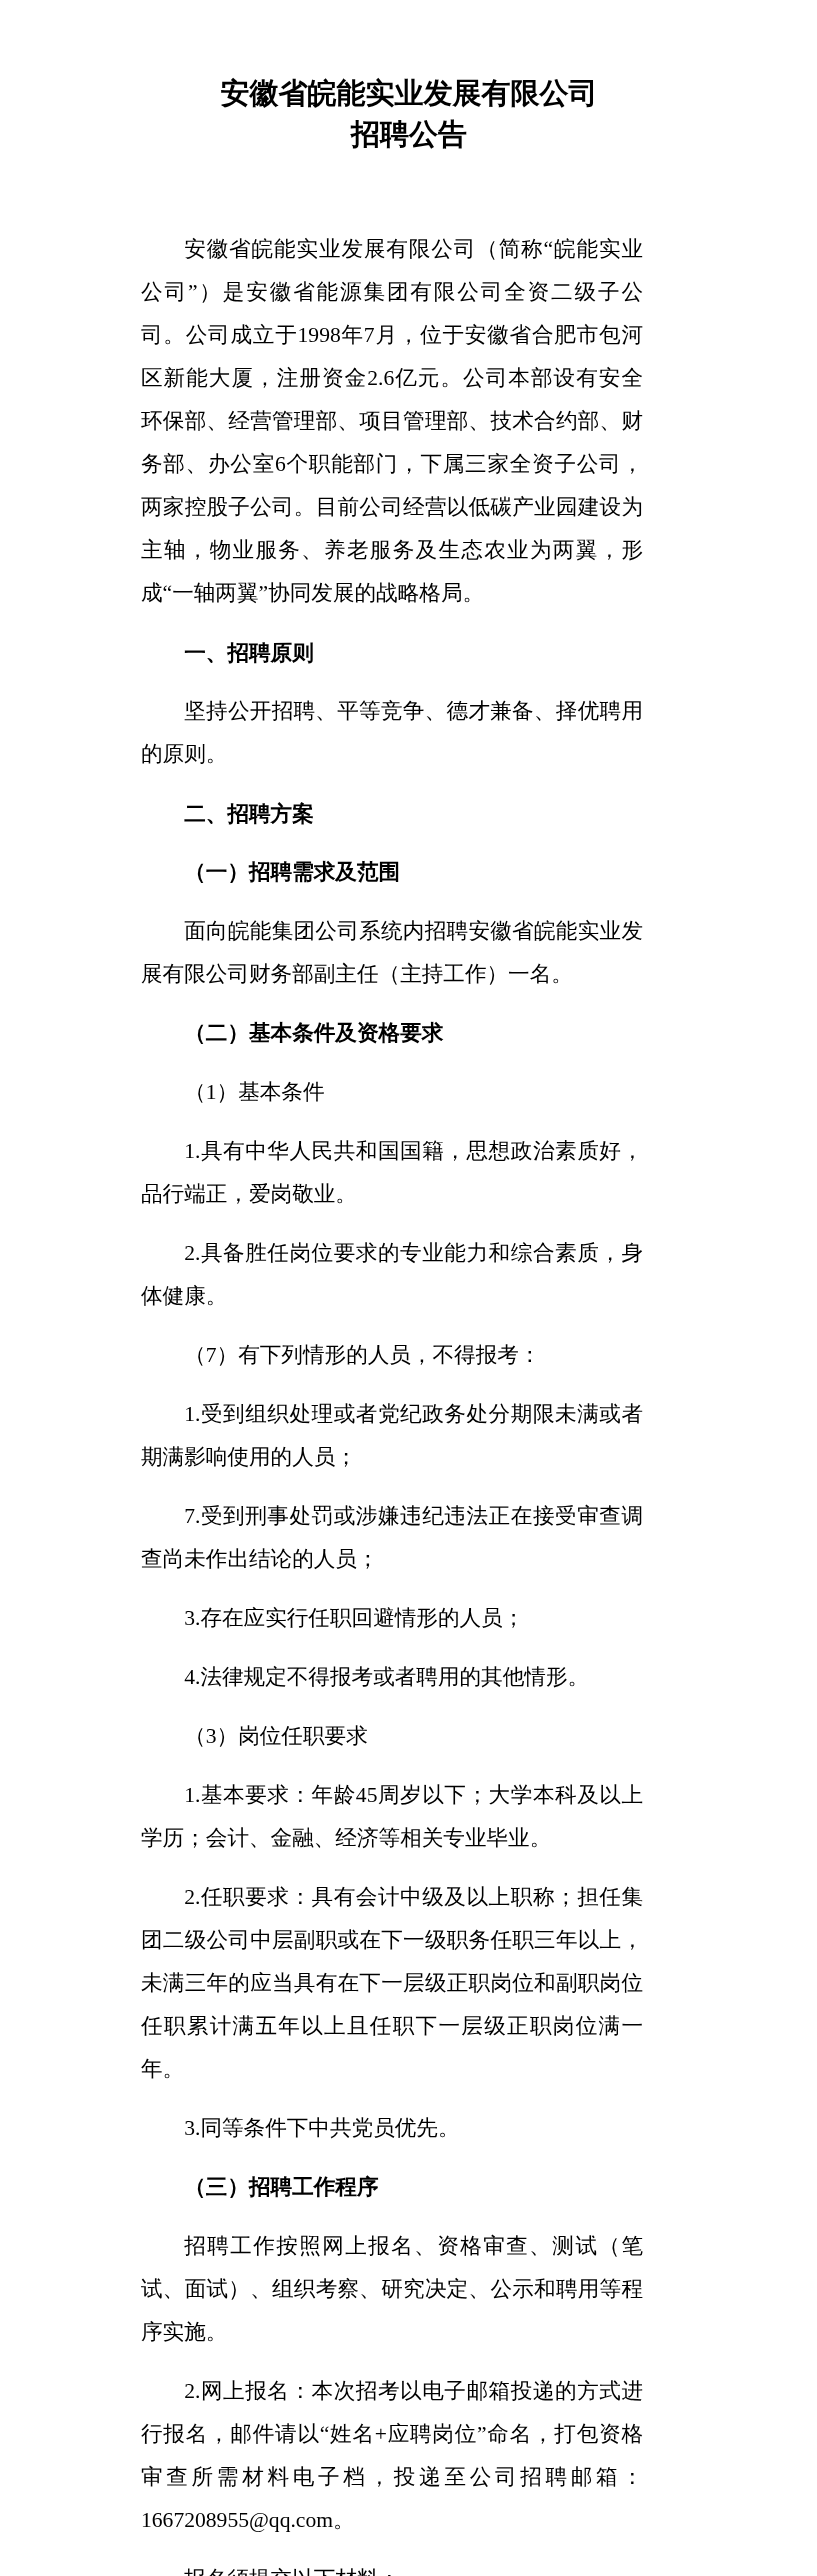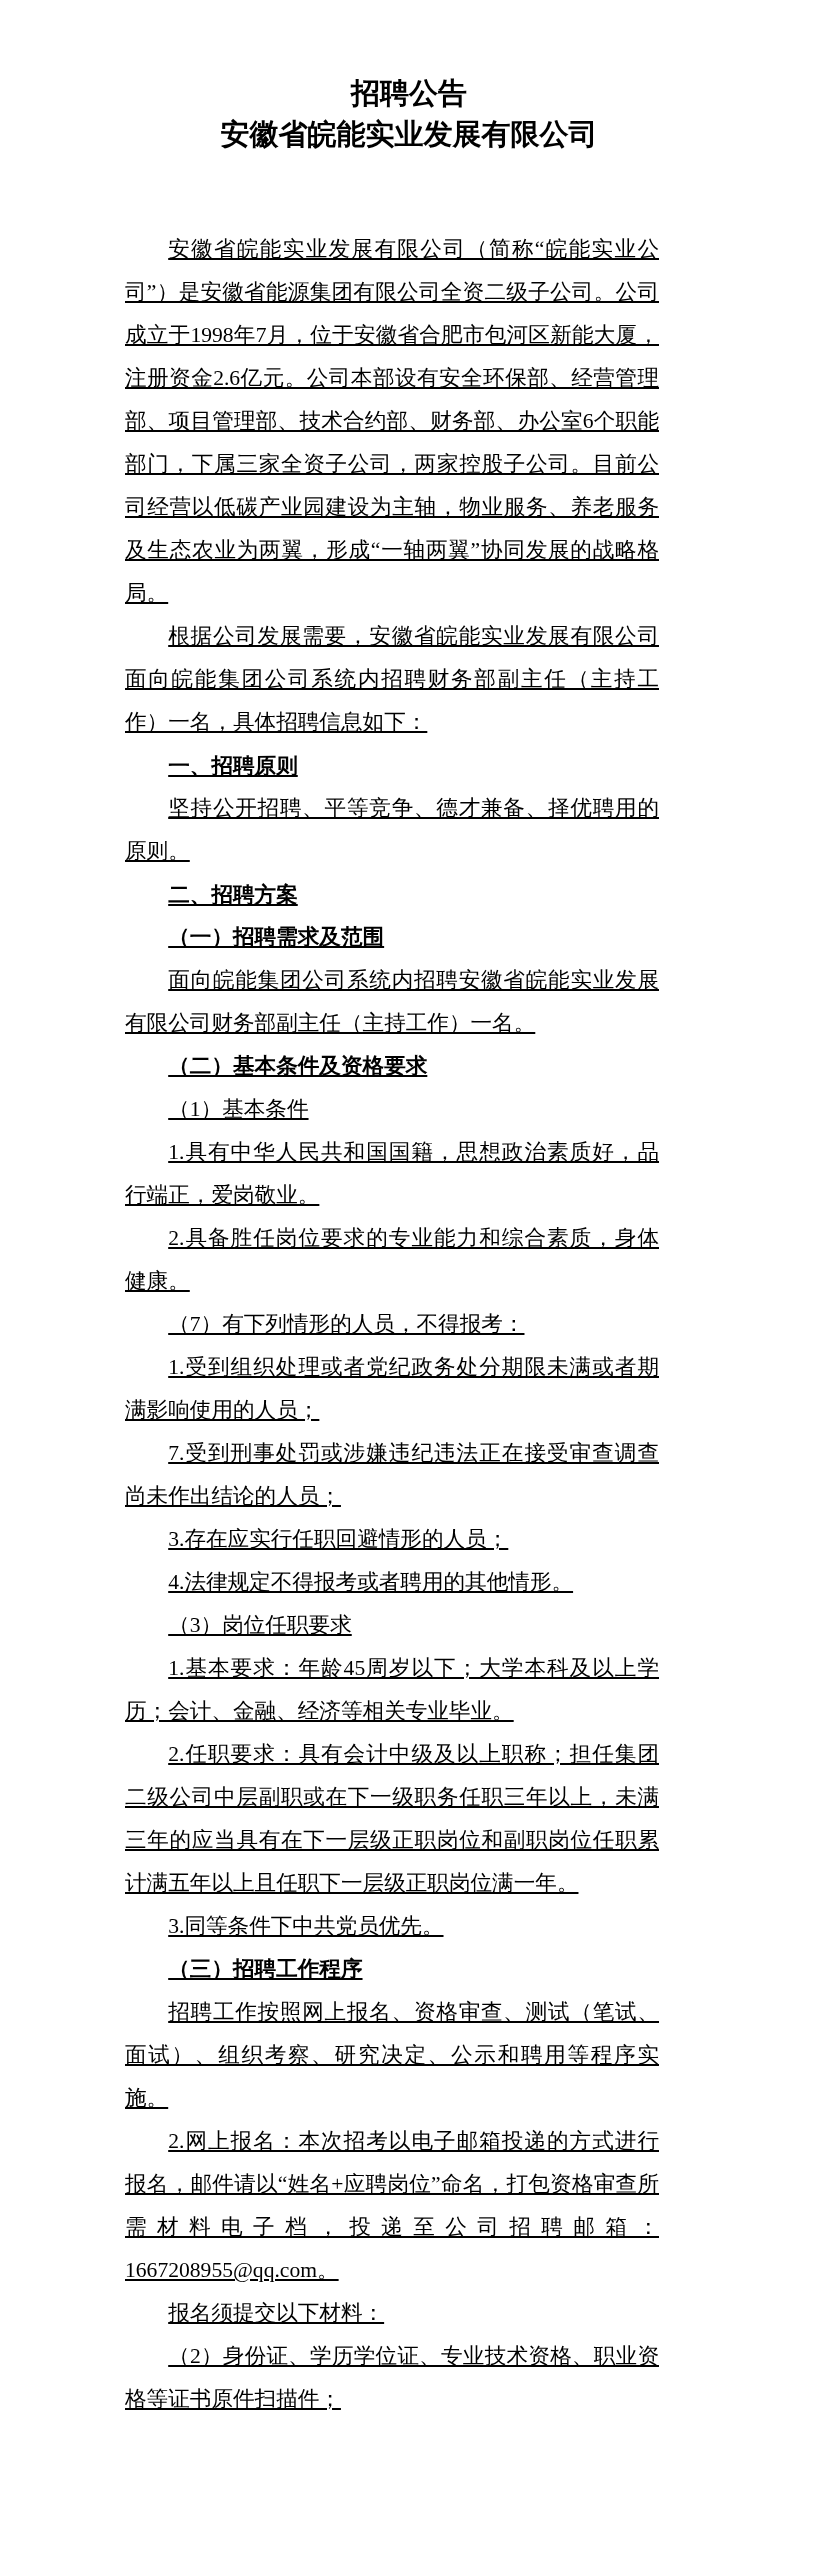--- a/index.html
+++ b/index.html
@@ -23,46 +23,44 @@
   .doc-title div{white-space:nowrap;}
   .content{
     margin:73px 0 0 125px;
     width:534px;
     font-size:21.6px;
     line-height:43px;
     text-align:justify;
     text-justify:inter-ideograph;
   }
   .content p{
-    margin:0;
+    margin:16px;
     padding:0;
     text-indent:2em;
-    text-decoration:underline;
   }
   .content p.h1{
     font-family:"Liberation Sans","DejaVu Sans",sans-serif;
     font-weight:bold;
   }
   .content p.h2{
     font-weight:bold;
   }
 </style>
 </head>
 <body>
 
 <div class="page">
   <div class="doc-title">
+    <div>安徽省皖能实业发展有限公司</div>
     <div>招聘公告</div>
-    <div>安徽省皖能实业发展有限公司</div>
   </div>
 
   <div class="content">
 
   <p class="body">安徽省皖能实业发展有限公司（简称“皖能实业公司”）是安徽省能源集团有限公司全资二级子公司。公司成立于1998年7月，位于安徽省合肥市包河区新能大厦，注册资金2.6亿元。公司本部设有安全环保部、经营管理部、项目管理部、技术合约部、财务部、办公室6个职能部门，下属三家全资子公司，两家控股子公司。目前公司经营以低碳产业园建设为主轴，物业服务、养老服务及生态农业为两翼，形成“一轴两翼”协同发展的战略格局。</p>
-      <p class="body">根据公司发展需要，安徽省皖能实业发展有限公司面向皖能集团公司系统内招聘财务部副主任（主持工作）一名，具体招聘信息如下：</p>
       <p class="h1">一、招聘原则</p>
       <p class="body">坚持公开招聘、平等竞争、德才兼备、择优聘用的原则。</p>
       <p class="h1">二、招聘方案</p>
       <p class="h2">（一）招聘需求及范围</p>
       <p class="body">面向皖能集团公司系统内招聘安徽省皖能实业发展有限公司财务部副主任（主持工作）一名。</p>
       <p class="h2">（二）基本条件及资格要求</p>
       <p class="body">（1）基本条件</p>
       <p class="body">1.具有中华人民共和国国籍，思想政治素质好，品行端正，爱岗敬业。</p>
       <p class="body">2.具备胜任岗位要求的专业能力和综合素质，身体健康。</p>
       <p class="body">（7）有下列情形的人员，不得报考：</p>

